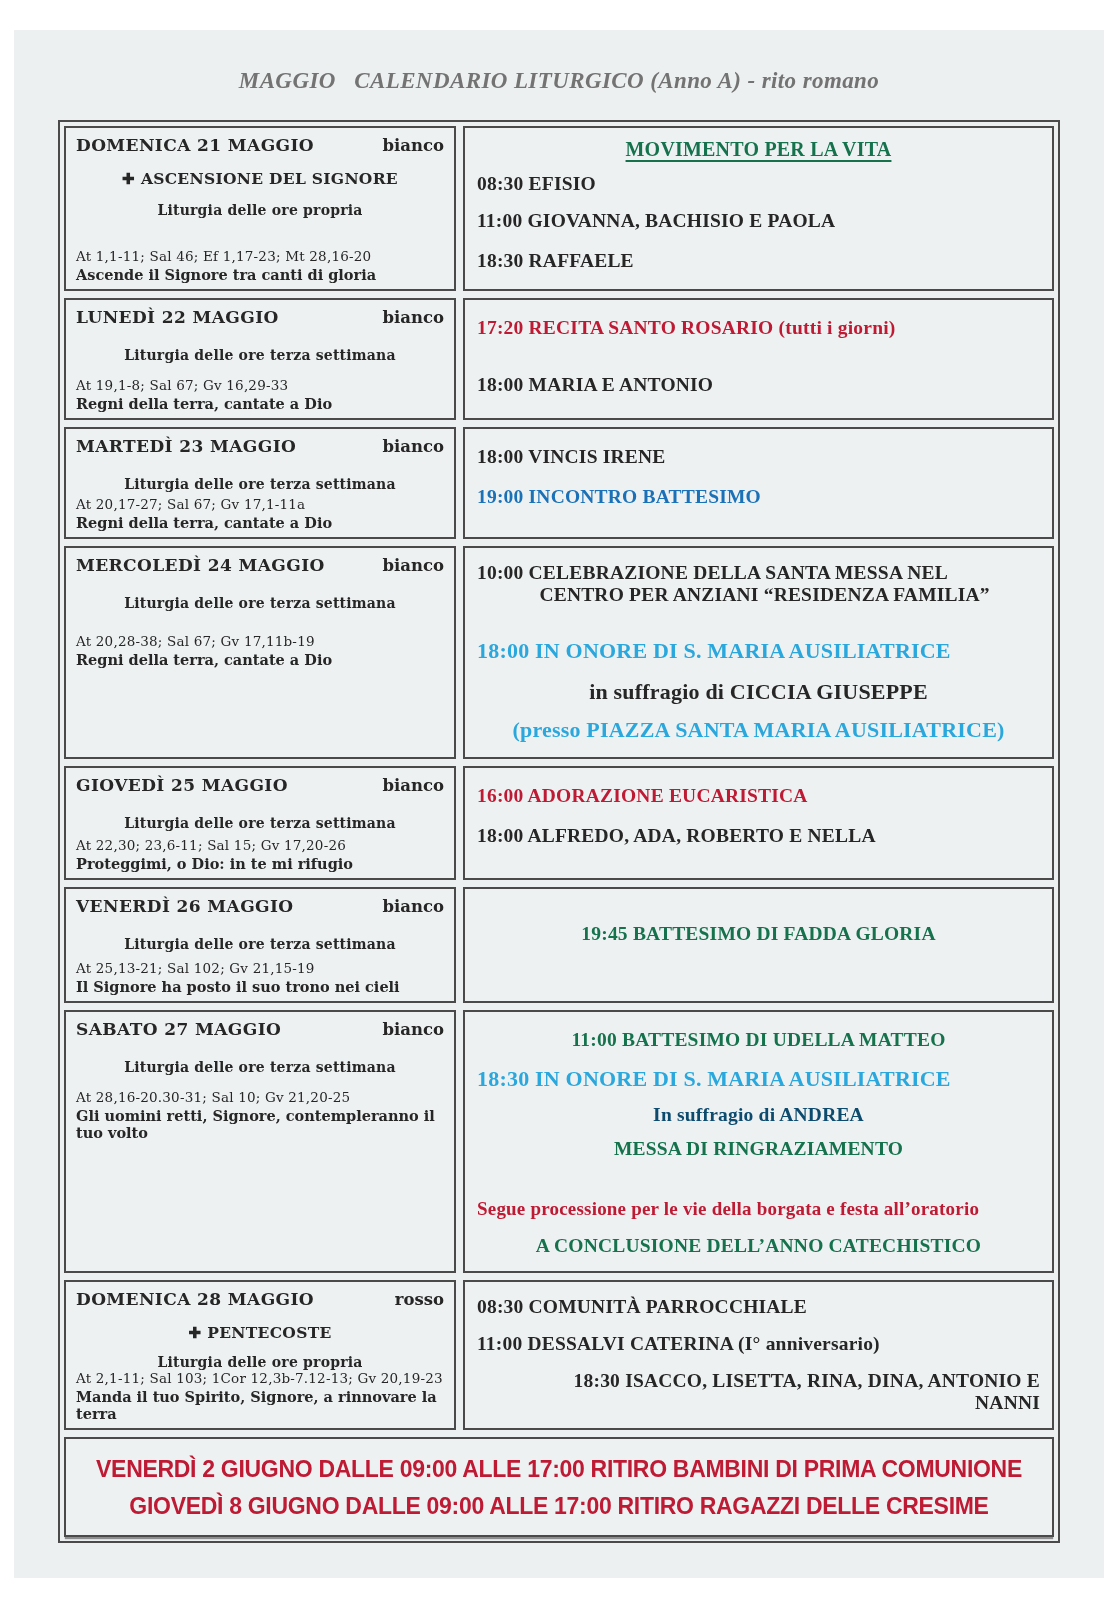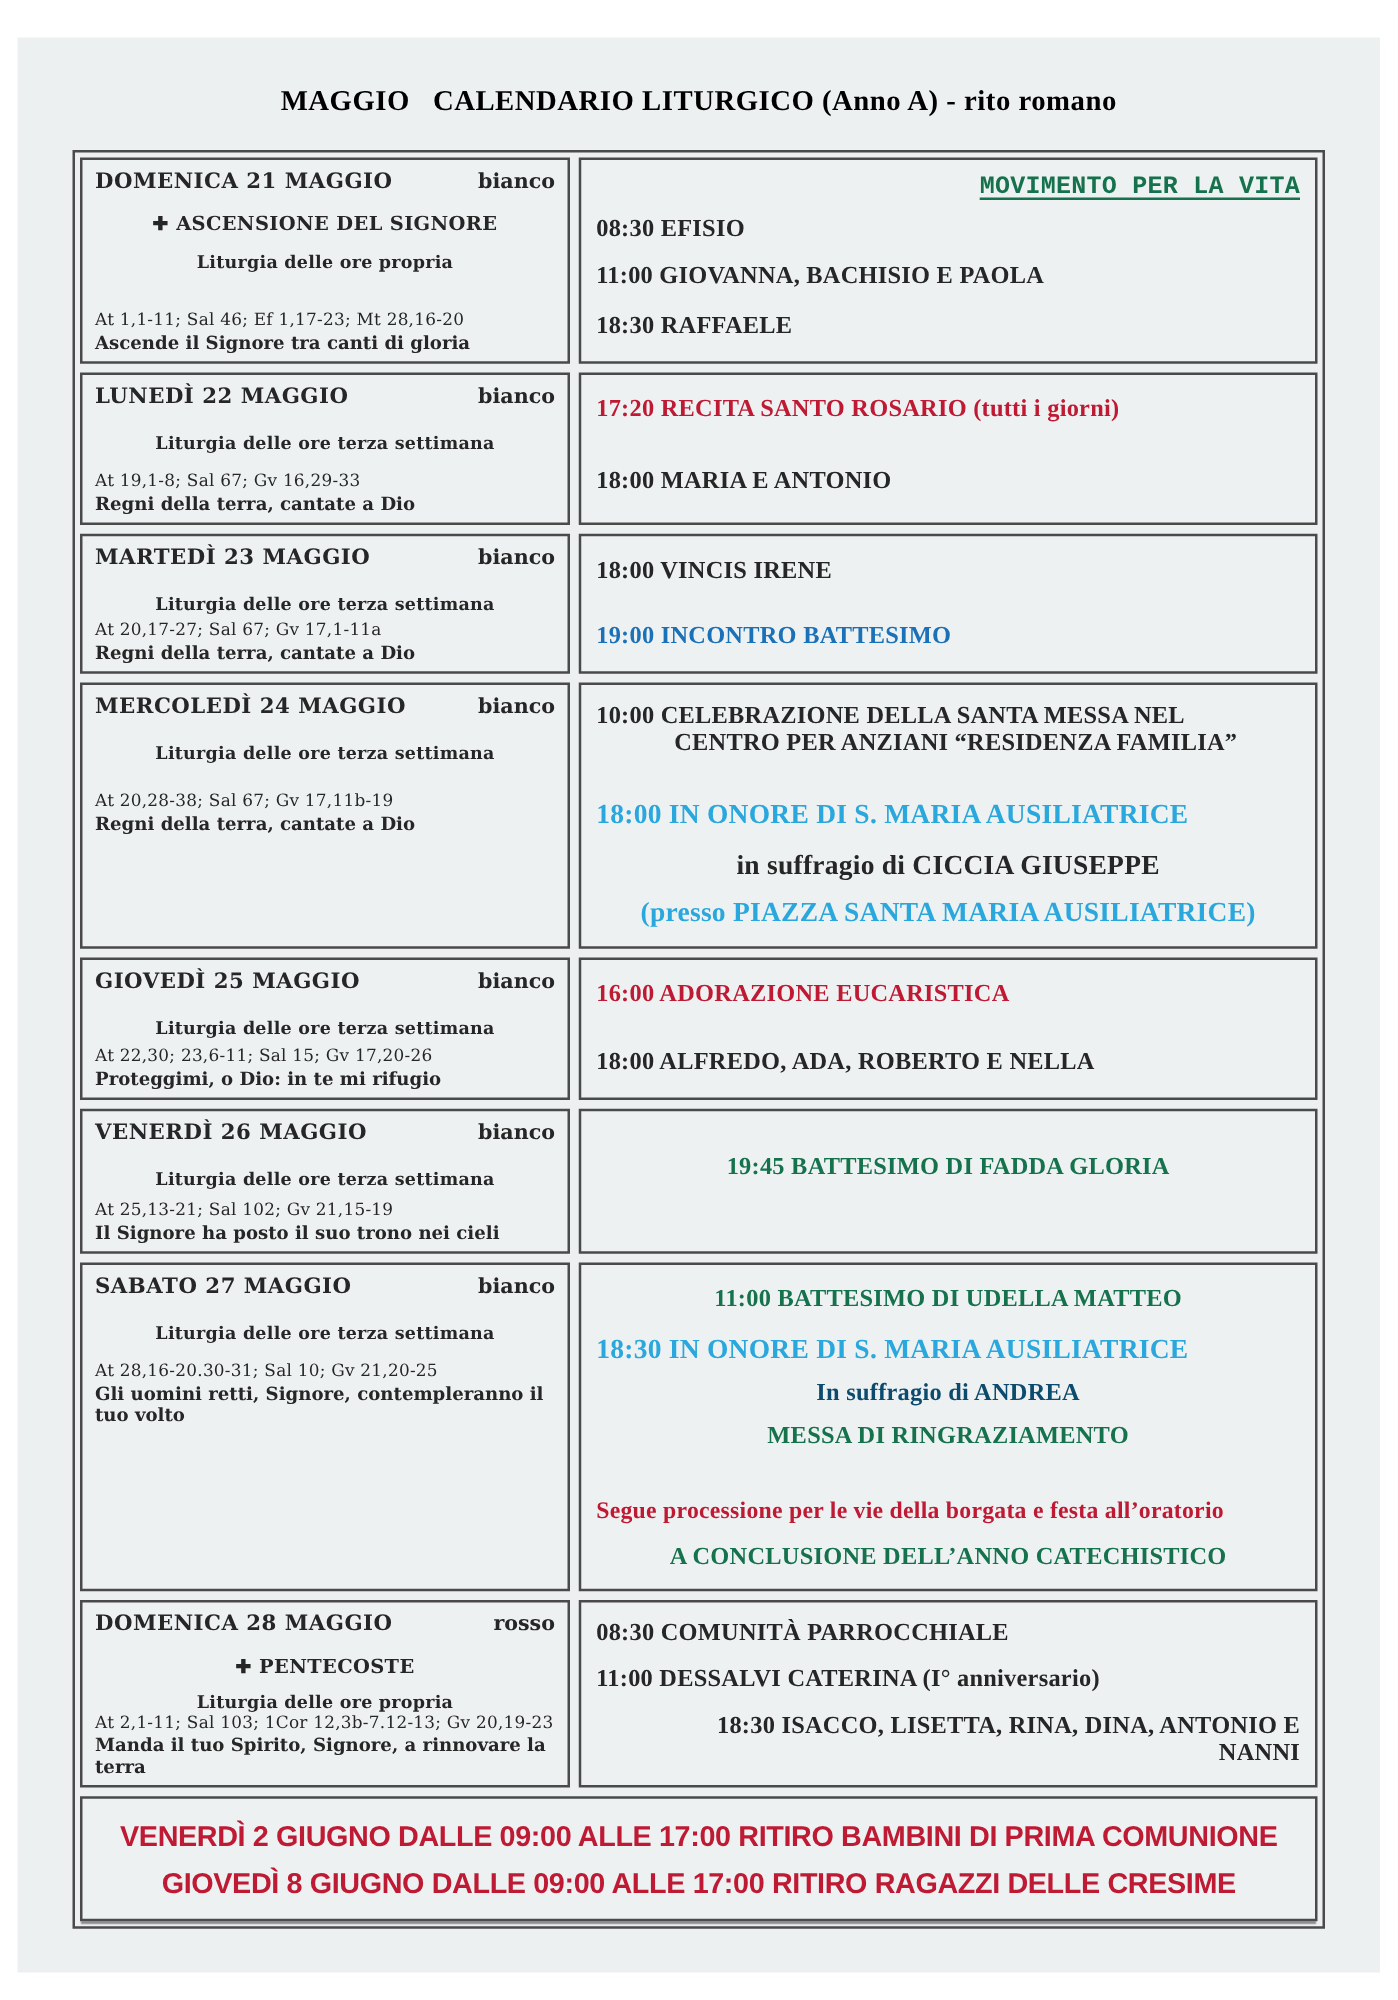--- a/index.html
+++ b/index.html
@@ -34,21 +34,21 @@
     gap:7px;
     margin-bottom:7px;
   }
   .row:last-of-type { margin-bottom:0; }
   .cell {
     border:2px solid #4a4a4a;
     background:#eef1f2;
   }
   .cell.left { padding:7px 10px 6px 10px; display:flex; flex-direction:column; }
   .cell.right { padding:8px 12px; display:flex; flex-direction:column; }
-  .cell.right.vcenter { justify-content:space-between; }
+  .cell.right.vcenter { justify-content:flex-start; }
 
   
   .day-head { display:flex; justify-content:space-between; align-items:baseline; }
   .day-name { font-weight:bold; font-size:17px; letter-spacing:0.4px; }
   .day-color { font-weight:bold; font-size:16.5px; }
   .feast { text-align:center; font-weight:bold; font-size:15.5px; margin-top:14px; letter-spacing:0.3px; }
   .cross { font-size:15px; margin-right:6px; }
   .liturgy { text-align:center; font-weight:bold; font-size:14px; margin-top:20px; letter-spacing:0.2px; }
   .readings-block { margin-top:auto; }
   .readings-block.top { margin-top:14px; }
@@ -57,27 +57,26 @@
 
   
   .ev {
     font-family:"Liberation Serif", serif;
     font-weight:bold;
     font-size:19.5px;
     margin:9px 0;
     letter-spacing:0.2px;
   }
   .ev.hdr {
-    text-align:right;
+    text-align:center;
     text-decoration:underline;
     text-decoration-thickness:2px;
     text-underline-offset:4px;
     font-size:20px;
     margin:2px 0 6px 0;
-    font-family:Liberation Mono, monospace;
   }
   .ev.ctr { text-align:center; }
   .ev.big { font-size:22px; }
   .ev.hang { white-space:pre-line; padding-left:3.2em; text-indent:-3.2em; }
   .ev.gap-top { margin-top:26px; }
   .ev.gap-top-lg { margin-top:32px; }
   .ev.tight { margin:6px 0; }
 
   
   .banner {
@@ -94,21 +93,21 @@
     font-size:23px;
     letter-spacing:-0.3px;
     line-height:1.6;
   }
 </style>
 </head>
 <body>
 
 <div class="page">
 
-  <div class="doc-title" style="color: #000000;">MAGGIO&nbsp;&nbsp; CALENDARIO LITURGICO (Anno A) - rito romano</div>
+  <div class="doc-title" style="color: #737373; font-style: italic;">MAGGIO&nbsp;&nbsp; CALENDARIO LITURGICO (Anno A) - rito romano</div>
 
   <div class="sheet">
 
     <div class="row" style="min-height:150px;">
       <div class="cell left">
         <div class="day-head">
           <span class="day-name">DOMENICA 21 MAGGIO</span>
           <span class="day-color">bianco</span>
         </div>
         <div class="feast">

